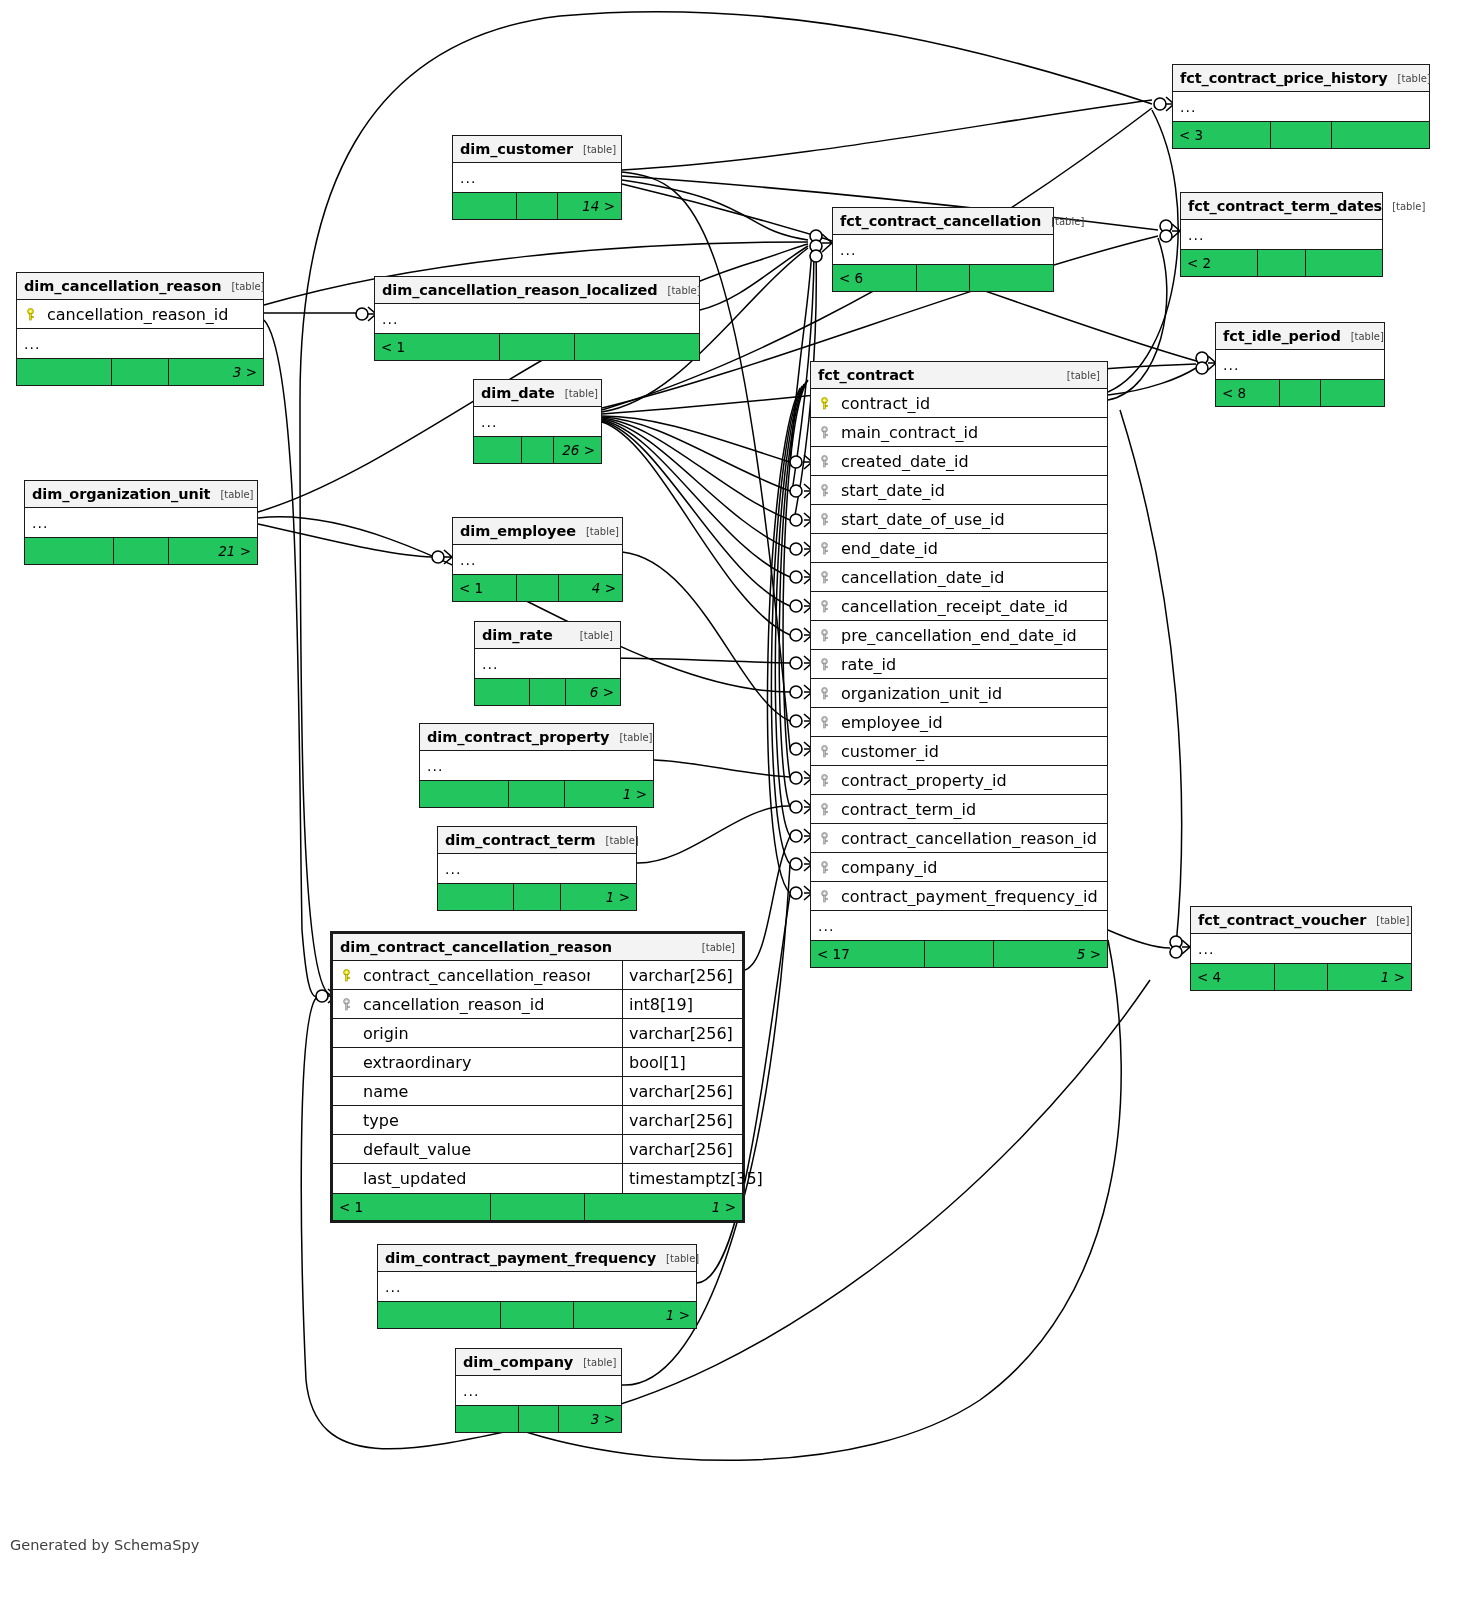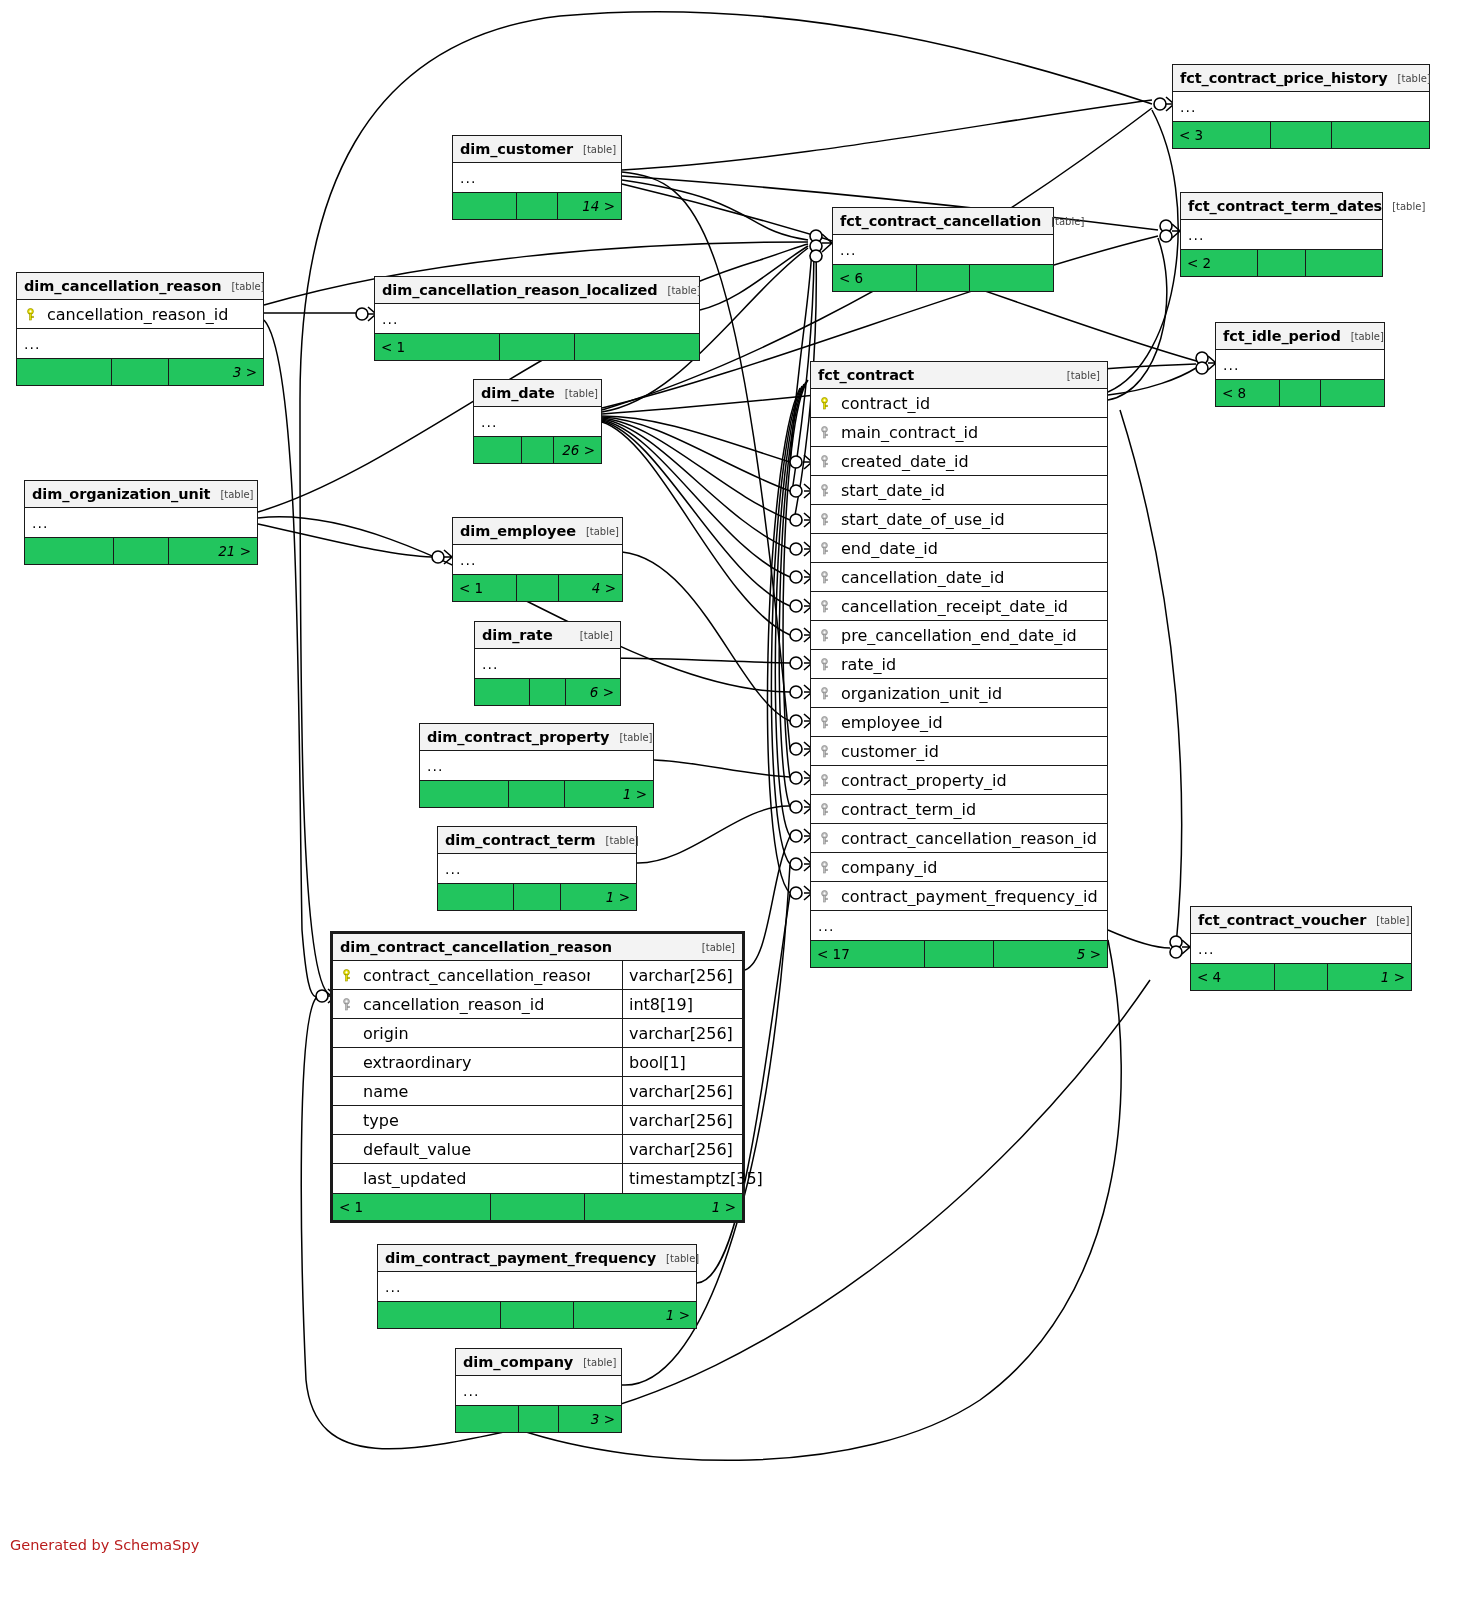--- a/index.html
+++ b/index.html
@@ -101,21 +101,21 @@
   }
   .foot .fc:last-child{ border-right:none;font-style:italic; }
   .foot .fl{ flex:2; justify-content:flex-start; }
   .foot .fm{ flex:1.1; }
   .foot .fr{ flex:2; justify-content:flex-end; }
   .credit{
     position:absolute;
     left:10px;
     top:1537px;
     font-size:14.5px;
-    color:#b91c1c;
+    color:#404040;
   }
 </style>
 </head>
 <body>
 
 <div id="canvas">
 
   <svg id="edges" viewBox="0 0 1475 1600" xmlns="http://www.w3.org/2000/svg">
     <g fill="none" stroke="#000" stroke-width="1.5">
 

